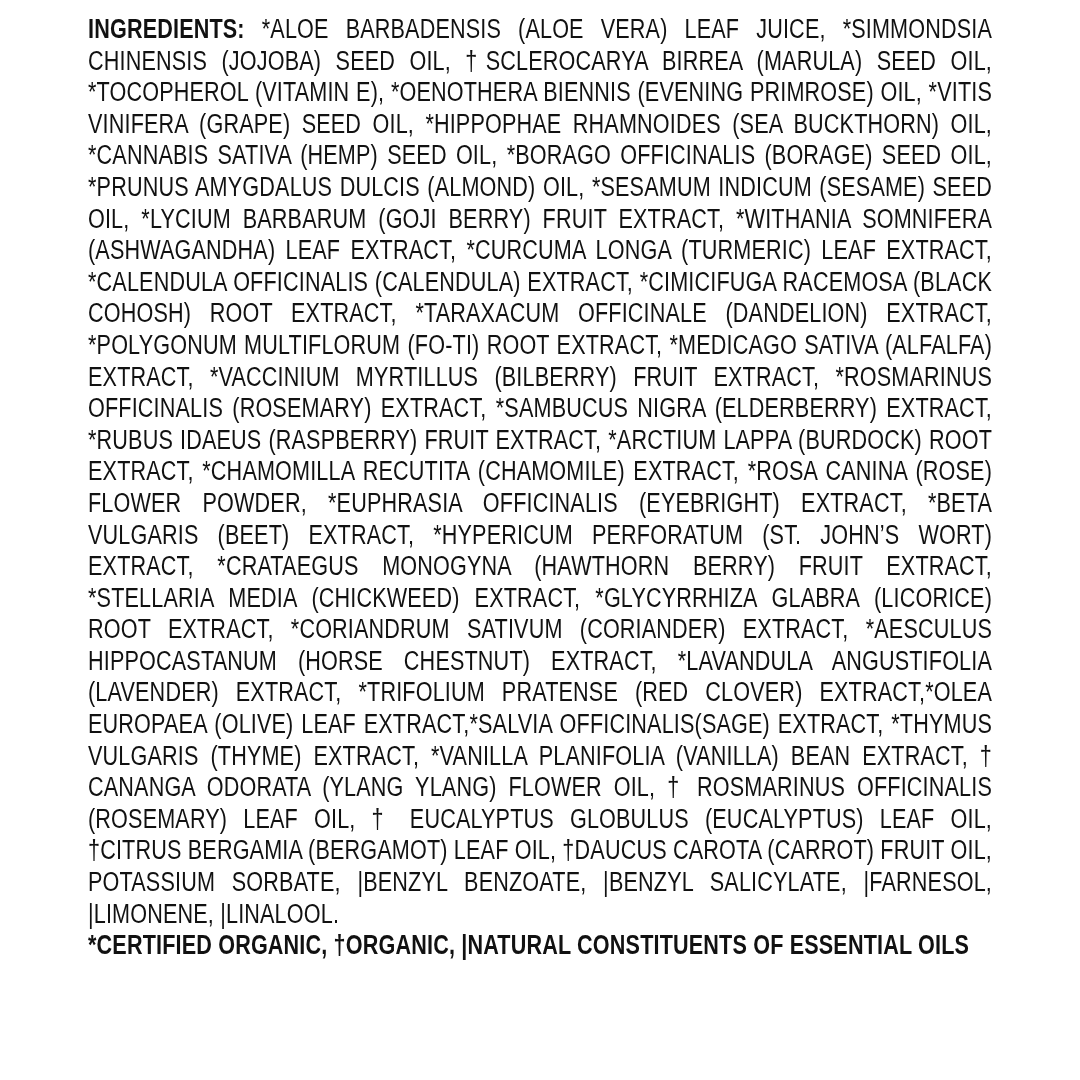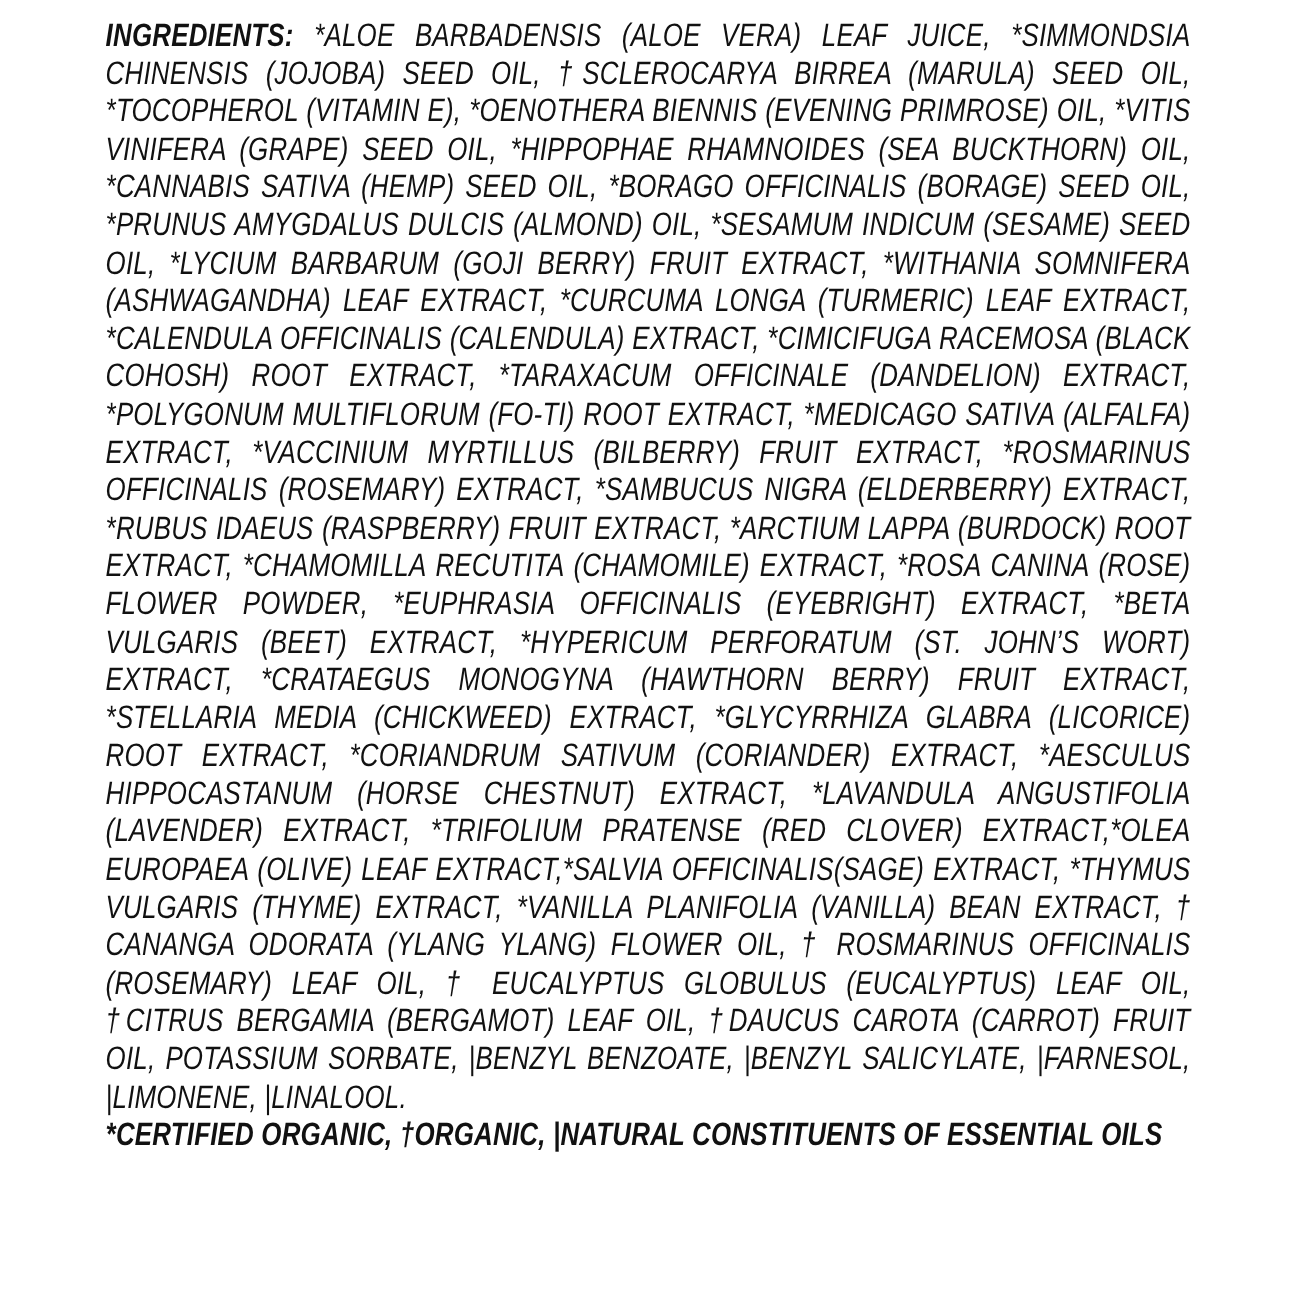--- a/index.html
+++ b/index.html
@@ -4,21 +4,20 @@
 <style>
   * { margin: 0; padding: 0; box-sizing: border-box; }
   html, body { background: #ffffff; }
   .canvas {
     position: relative;
     width: 1080px;
     height: 1080px;
     background: #ffffff;
     overflow: hidden;
     font-family: "Liberation Sans", sans-serif;
-    font-style: italic;
   }
   .text-block {
     position: absolute;
     left: 88px;
     top: 14px;
     width: 1130px;               
     transform: scaleX(0.80);     
     transform-origin: 0 0;
     color: #111111;
     font-size: 27px;

